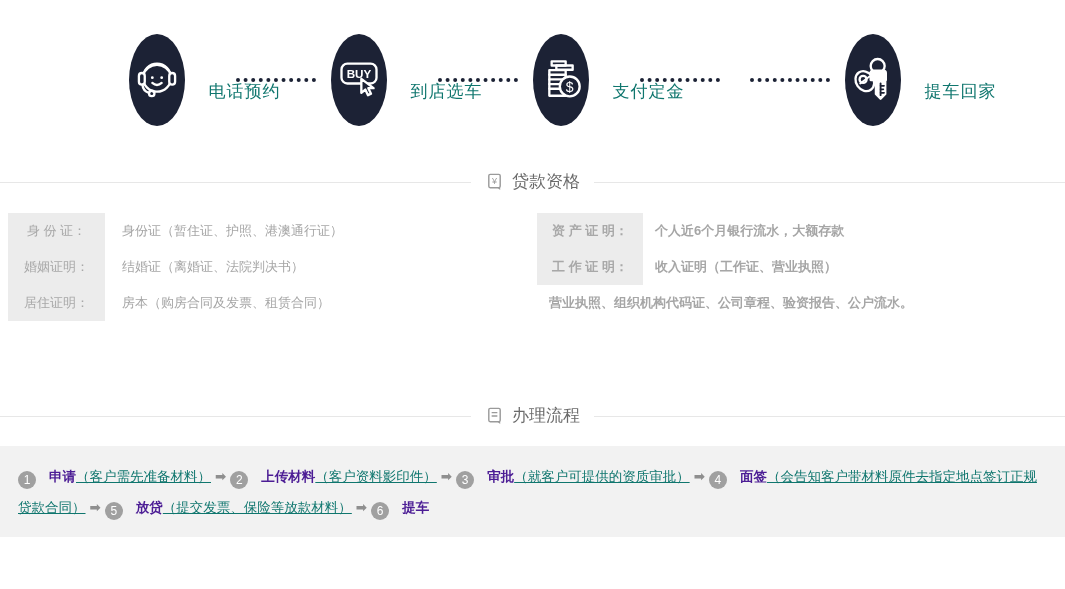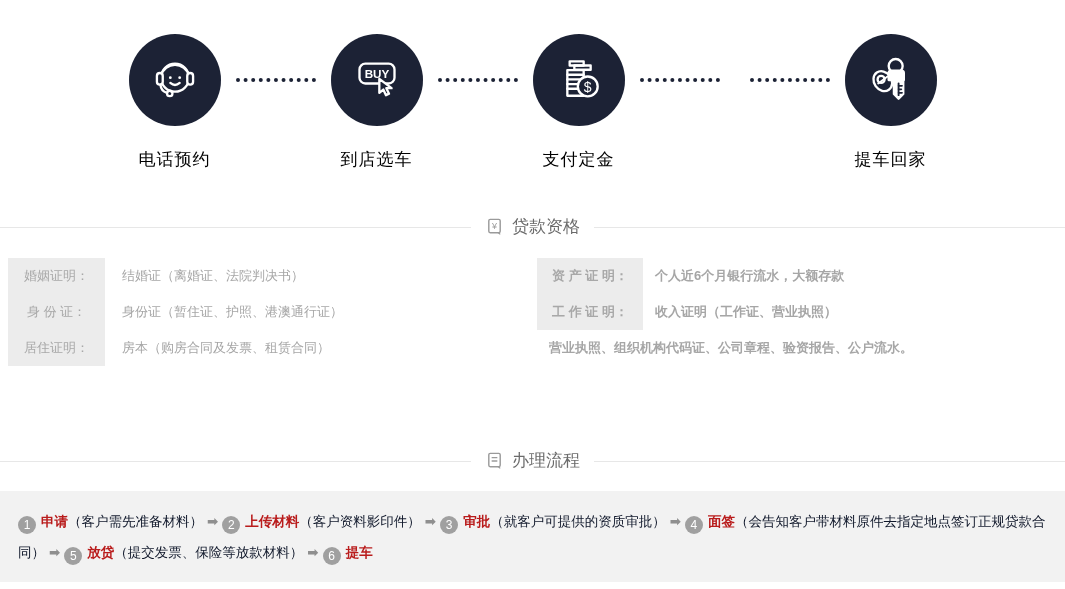--- a/index.html
+++ b/index.html
@@ -1,25 +1,25 @@
 <!DOCTYPE html>
 <html><head>
 <meta charset="utf-8">
 <style>
   * { margin:0; padding:0; box-sizing:border-box; }
   html,body { width:1065px; height:589px; background:#ffffff; overflow:hidden;
     font-family:"Liberation Sans","DejaVu Sans",sans-serif; }
 
   
   .steps-row { display:flex; justify-content:center; align-items:flex-start; padding-top:34px; }
-  .step { width:92px; display:flex; flex-direction:column; align-items:center; }
+  .step { width:92px; display:flex; flex-direction:row; align-items:center;gap:24px; }
   .step-circle { width:92px; height:92px; border-radius:50%; background:#1c2235;
     display:flex; align-items:center; justify-content:center; }
   .step-circle svg { width:56px; height:56px; }
-  .step-label { margin-top:22px; font-size:17px; color:#000000; letter-spacing:1px; white-space:nowrap; }
+  .step-label { margin-top:22px; font-size:17px; color:#0f766e; letter-spacing:1px; white-space:nowrap; }
   .connector { width:80px; height:0; border-top:4px dotted #1c2235; margin:44px 15px 0 15px; }
 
   
   .section-header { position:relative; text-align:center; height:26px; }
   .section-header .rule { position:absolute; left:0; right:0; top:13px; height:1px; background:#e7e7e7; }
   .section-header .inner { position:relative; display:inline-block; background:#ffffff;
     padding:0 14px; font-size:17px; color:#6b6b6b; line-height:26px; }
   .section-header .inner svg { width:19px; height:19px; vertical-align:-4px; margin-right:8px; }
   .hdr-loan { margin-top:43px; }
   .hdr-flow { margin-top:82px; }
@@ -36,22 +36,22 @@
   .left  .qual-value { padding-left:17px; }
   .right .qual-value { padding-left:12px; }
   .qual-value { flex:1; color:#a6a6a6; white-space:nowrap; overflow:hidden; }
 
   
   .flow-box { margin-top:17px; background:#f2f2f2; padding:15px 18px 14px 18px;
     font-size:13.5px; line-height:31px; color:#b5b5b5; }
   .flow-num { display:inline-block; width:18px; height:18px; border-radius:50%;
     background:#a0a0a0; color:#ffffff; font-size:12px; line-height:18px;
     text-align:center; vertical-align:-3px; margin-right:5px; }
-  .flow-name { color:#b91c1c; font-weight:bold; }
-  .flow-detail { color:#0f172a; }
+  .flow-name { color:#4c1d95; font-weight:bold;margin-left:8px; }
+  .flow-detail { color:#0f766e;text-decoration:underline; }
   .flow-arrow { color:#8f8f8f; margin:0 4px; font-weight:bold; }
 </style>
 </head>
 <body>
 
 <div class="steps-row">
 
   <div class="step">
     <div class="step-circle">
       <svg viewBox="0 0 48 48" fill="none" stroke="#ffffff" stroke-width="2" stroke-linecap="round" stroke-linejoin="round">
@@ -128,26 +128,26 @@
       <rect x="4" y="2.5" width="12" height="14" rx="1.5"></rect>
       <path d="M13 16.5 l3 2.5 v-2.5" fill="#9a9a9a" stroke="none"></path>
       <text x="10" y="13" text-anchor="middle" font-size="9.5" fill="#9a9a9a" stroke="none" font-family="'Liberation Sans',sans-serif">¥</text>
     </svg><span>贷款资格</span>
   </div>
 </div>
 
 <div class="qual-table">
   <div class="qual-col left">
     <div class="qual-row">
+      <div class="qual-label">身 份 证：</div>
+      <div class="qual-value">身份证（暂住证、护照、港澳通行证）</div>
+    </div>
+    <div class="qual-row">
       <div class="qual-label">婚姻证明：</div>
       <div class="qual-value">结婚证（离婚证、法院判决书）</div>
-    </div>
-    <div class="qual-row">
-      <div class="qual-label">身 份 证：</div>
-      <div class="qual-value">身份证（暂住证、护照、港澳通行证）</div>
     </div>
     <div class="qual-row">
       <div class="qual-label">居住证明：</div>
       <div class="qual-value">房本（购房合同及发票、租赁合同）</div>
     </div>
   </div>
   <div class="qual-col right">
     <div class="qual-row">
       <div class="qual-label">资 产 证 明：</div>
       <div class="qual-value">个人近6个月银行流水，大额存款</div>

